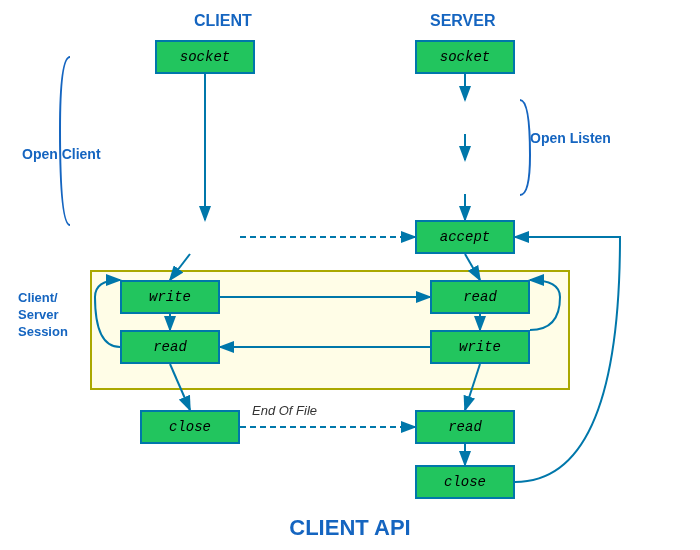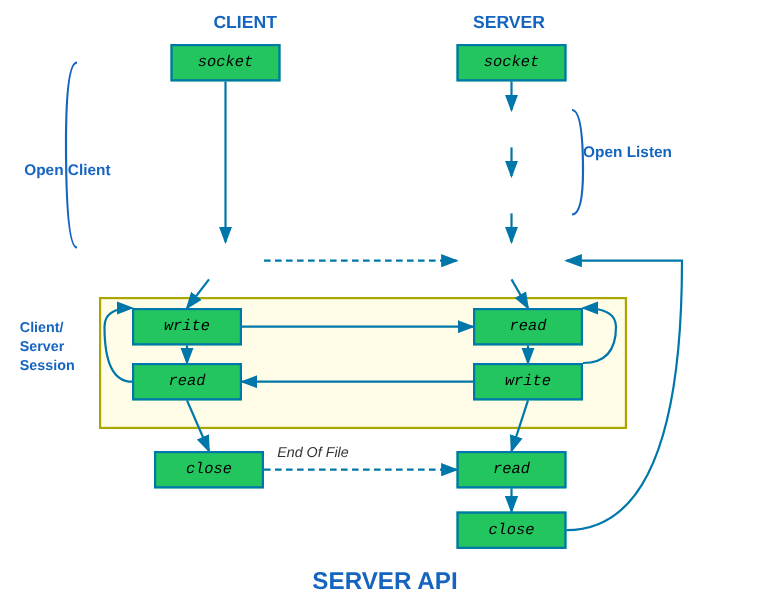--- a/index.html
+++ b/index.html
@@ -83,20 +83,21 @@
 
   <div class="session-bg" style="left:90px; top:270px; width:480px; height:120px;"></div>
 
   <div class="box" style="left:155px; top:40px; width:100px; height:34px;">socket</div>
 
   <div class="box" style="left:415px; top:40px; width:100px; height:34px;">socket</div>
 
 
 
 
+  <div class="box" style="left:415px; top:220px; width:100px; height:34px;">accept</div>
 
   <div class="box" style="left:120px; top:280px; width:100px; height:34px;">write</div>
 
   <div class="box" style="left:430px; top:280px; width:100px; height:34px;">read</div>
 
   <div class="box" style="left:120px; top:330px; width:100px; height:34px;">read</div>
 
   <div class="box" style="left:430px; top:330px; width:100px; height:34px;">write</div>
 
   <div class="box" style="left:140px; top:410px; width:100px; height:34px;">close</div>
@@ -107,21 +108,21 @@
 
   <div class="label" style="left:22px; top:110px;margin-top:36px;">Open Client</div>
 
   <div class="label" style="left:530px; top:130px;">Open Listen</div>
 
   <div class="label" style="left:18px; top:290px; font-size:13px; line-height:1.3;">Client/<br>Server<br>Session</div>
 
 
   <div class="label-black" style="left:252px; top:403px;">End Of File</div>
 
-  <div class="title" style="left:200px; top:515px; width:300px;">SERVER API</div>
+  <div class="title" style="left:200px; top:515px; width:300px;">CLIENT API</div>
 
   <svg class="arrows-svg">
     <defs>
       <marker id="arr" markerWidth="8" markerHeight="6" refX="7" refY="3" orient="auto">
         <polygon points="0 0, 8 3, 0 6" fill="#0077aa"></polygon>
       </marker>
       <marker id="arr2" markerWidth="8" markerHeight="6" refX="7" refY="3" orient="auto">
         <polygon points="0 0, 8 3, 0 6" fill="#0077aa"></polygon>
       </marker>
     </defs>

